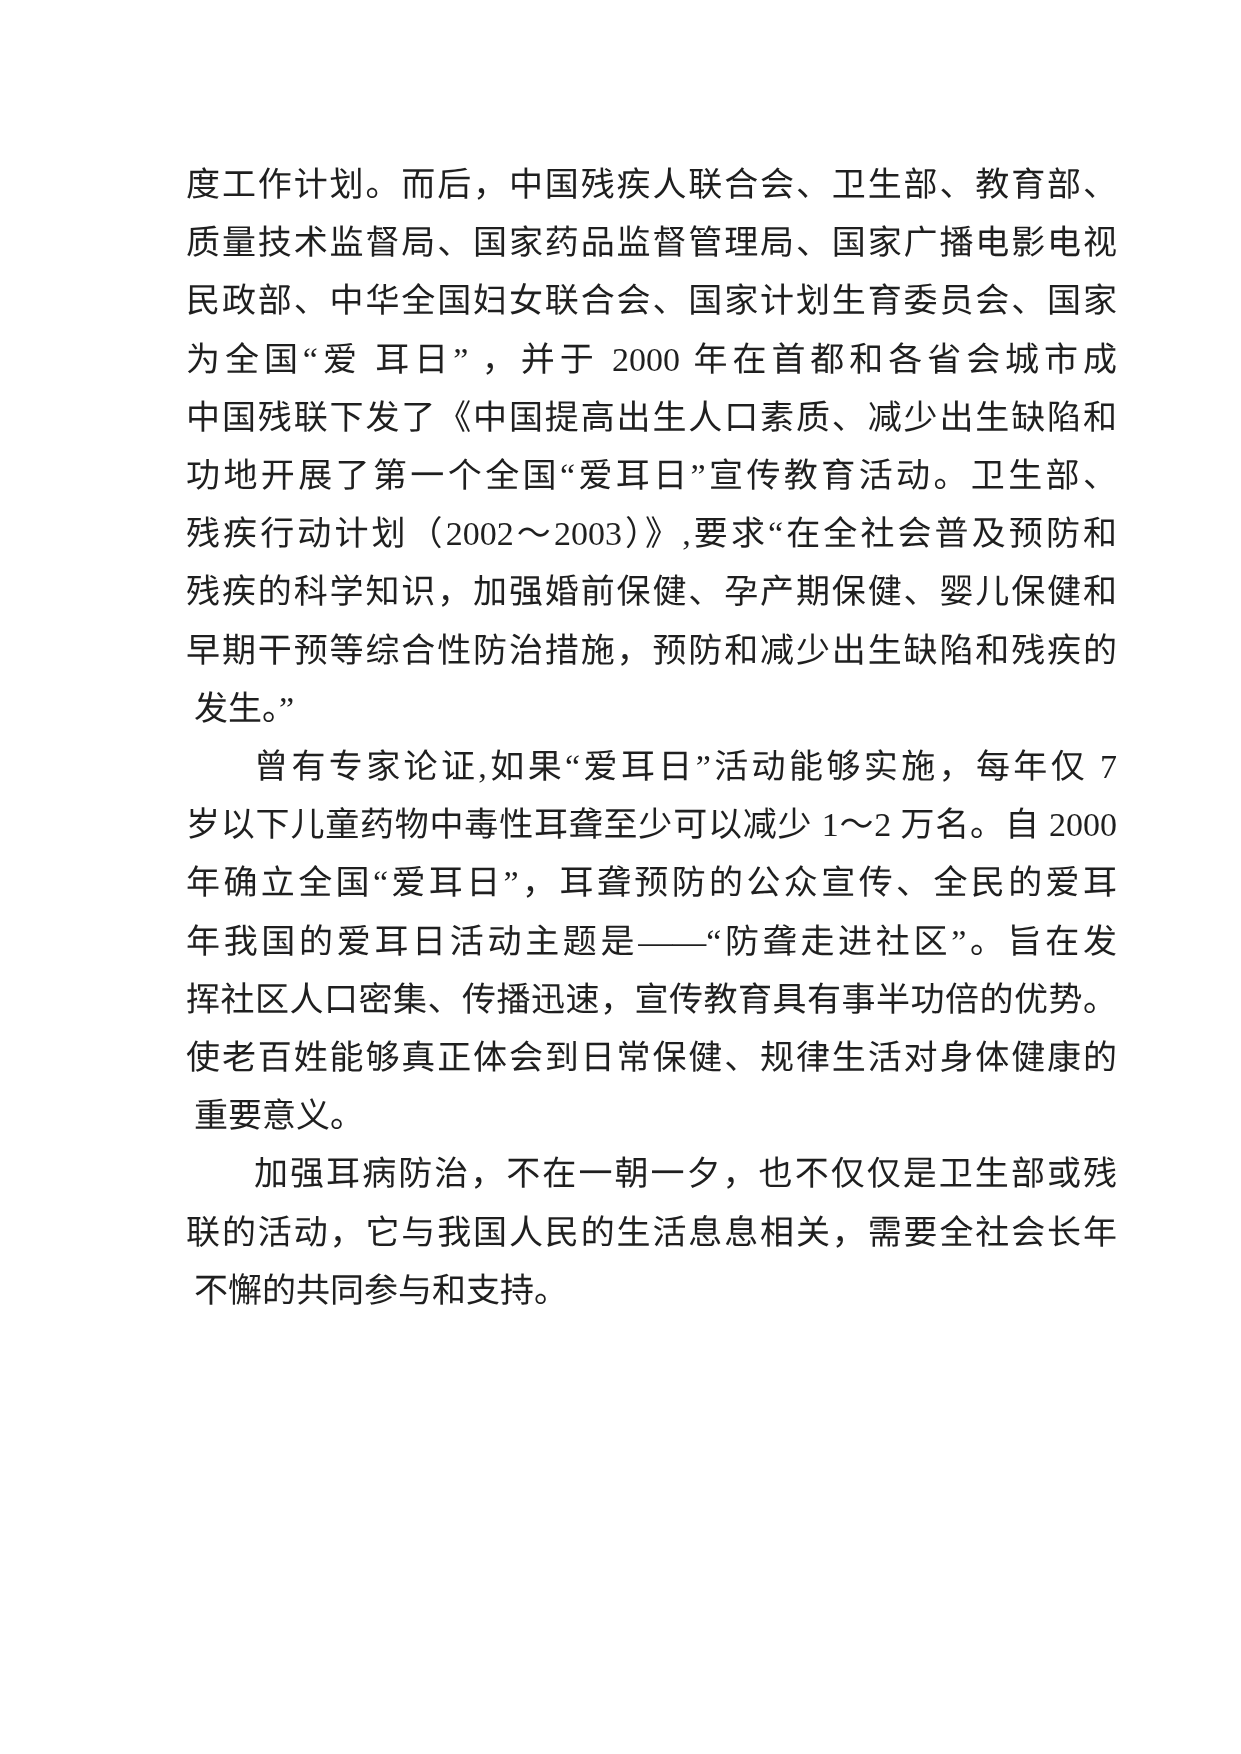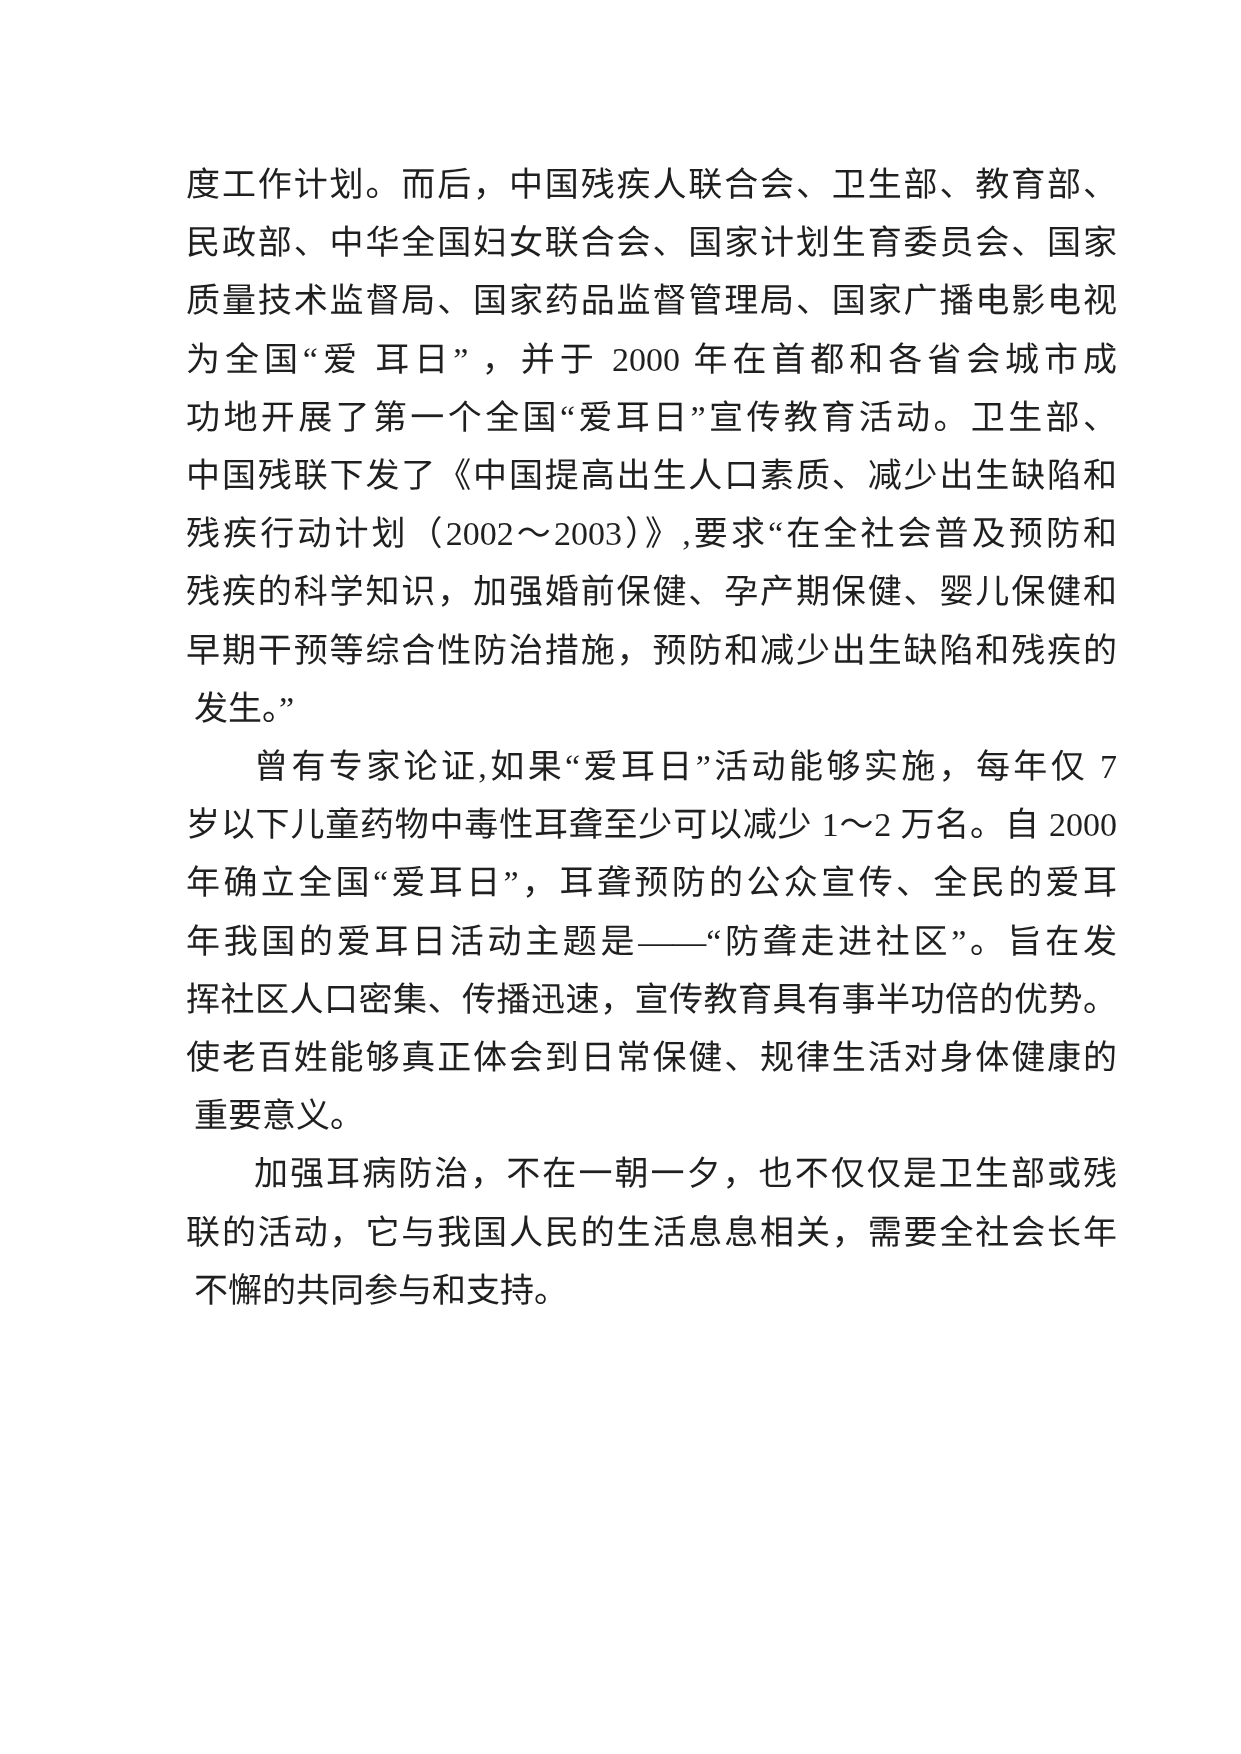--- a/index.html
+++ b/index.html
@@ -44,25 +44,25 @@
   }
 </style>
 </head>
 <body>
 
 <div class="page">
   <div class="text-block">
 
     <div class="paragraph">
       <div class="jline">度工作计划。而后，中国残疾人联合会、卫生部、教育部、</div>
+      <div class="jline">质量技术监督局、国家药品监督管理局、国家广播电影电视</div>
       <div class="jline">民政部、中华全国妇女联合会、国家计划生育委员会、国家</div>
-      <div class="jline">质量技术监督局、国家药品监督管理局、国家广播电影电视</div>
       <div class="jline">为全国“爱 耳日” ，并于 2000 年在首都和各省会城市成</div>
+      <div class="jline">中国残联下发了《中国提高出生人口素质、减少出生缺陷和</div>
       <div class="jline">功地开展了第一个全国“爱耳日”宣传教育活动。卫生部、</div>
-      <div class="jline">中国残联下发了《中国提高出生人口素质、减少出生缺陷和</div>
       <div class="jline">残疾行动计划（2002～2003）》,要求“在全社会普及预防和</div>
       <div class="jline">残疾的科学知识，加强婚前保健、孕产期保健、婴儿保健和</div>
       <div class="jline">早期干预等综合性防治措施，预防和减少出生缺陷和残疾的</div>
       <div class="jline para-end">发生。”</div>
     </div>
 
     <div class="paragraph">
       <div class="jline indent">曾有专家论证,如果“爱耳日”活动能够实施，每年仅 7</div>
       <div class="jline">岁以下儿童药物中毒性耳聋至少可以减少 1～2 万名。自 2000</div>
       <div class="jline">年确立全国“爱耳日”，耳聋预防的公众宣传、全民的爱耳</div>

